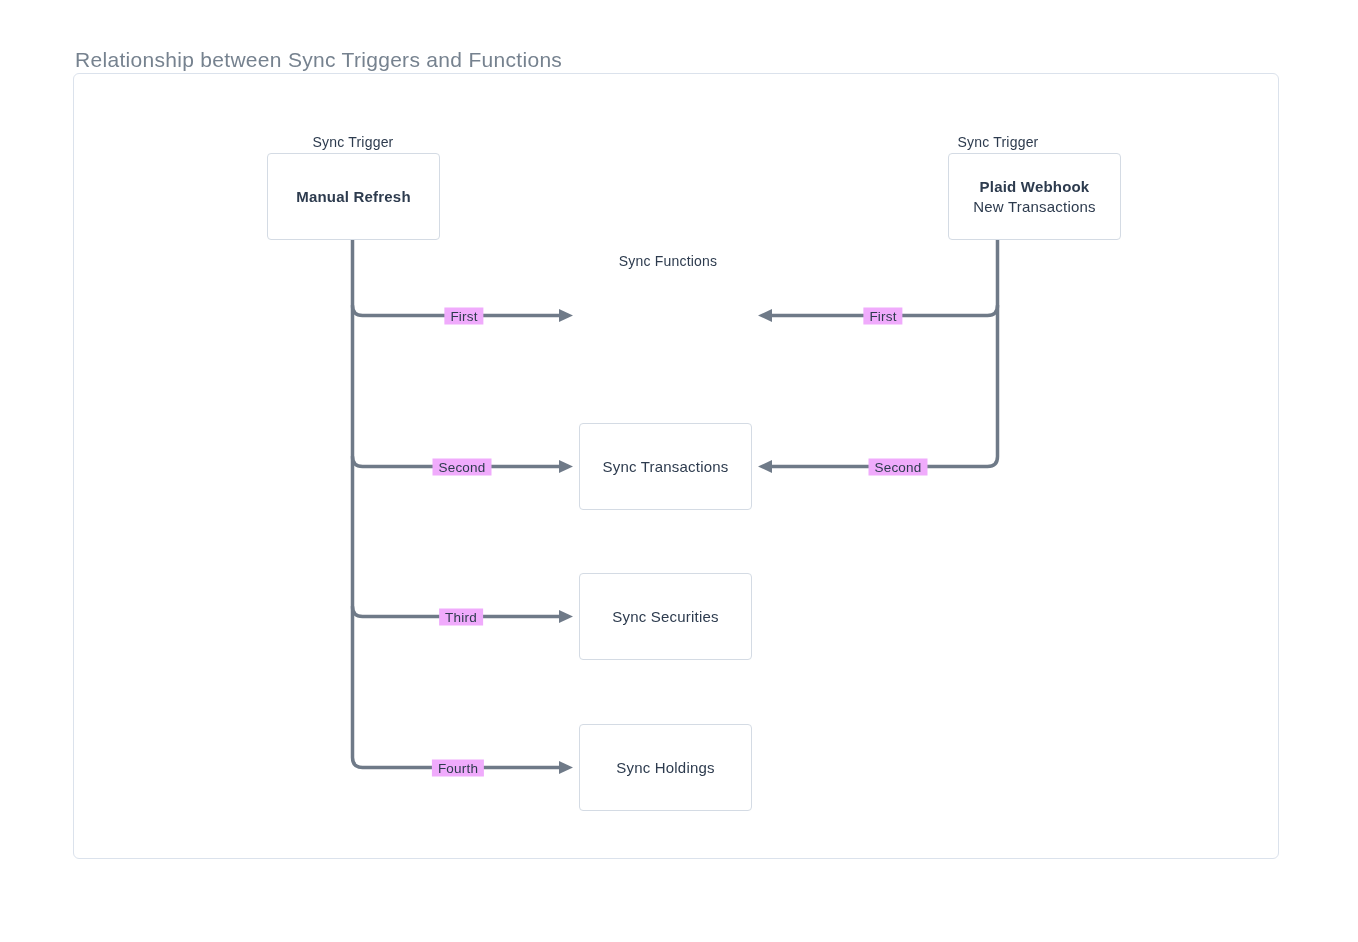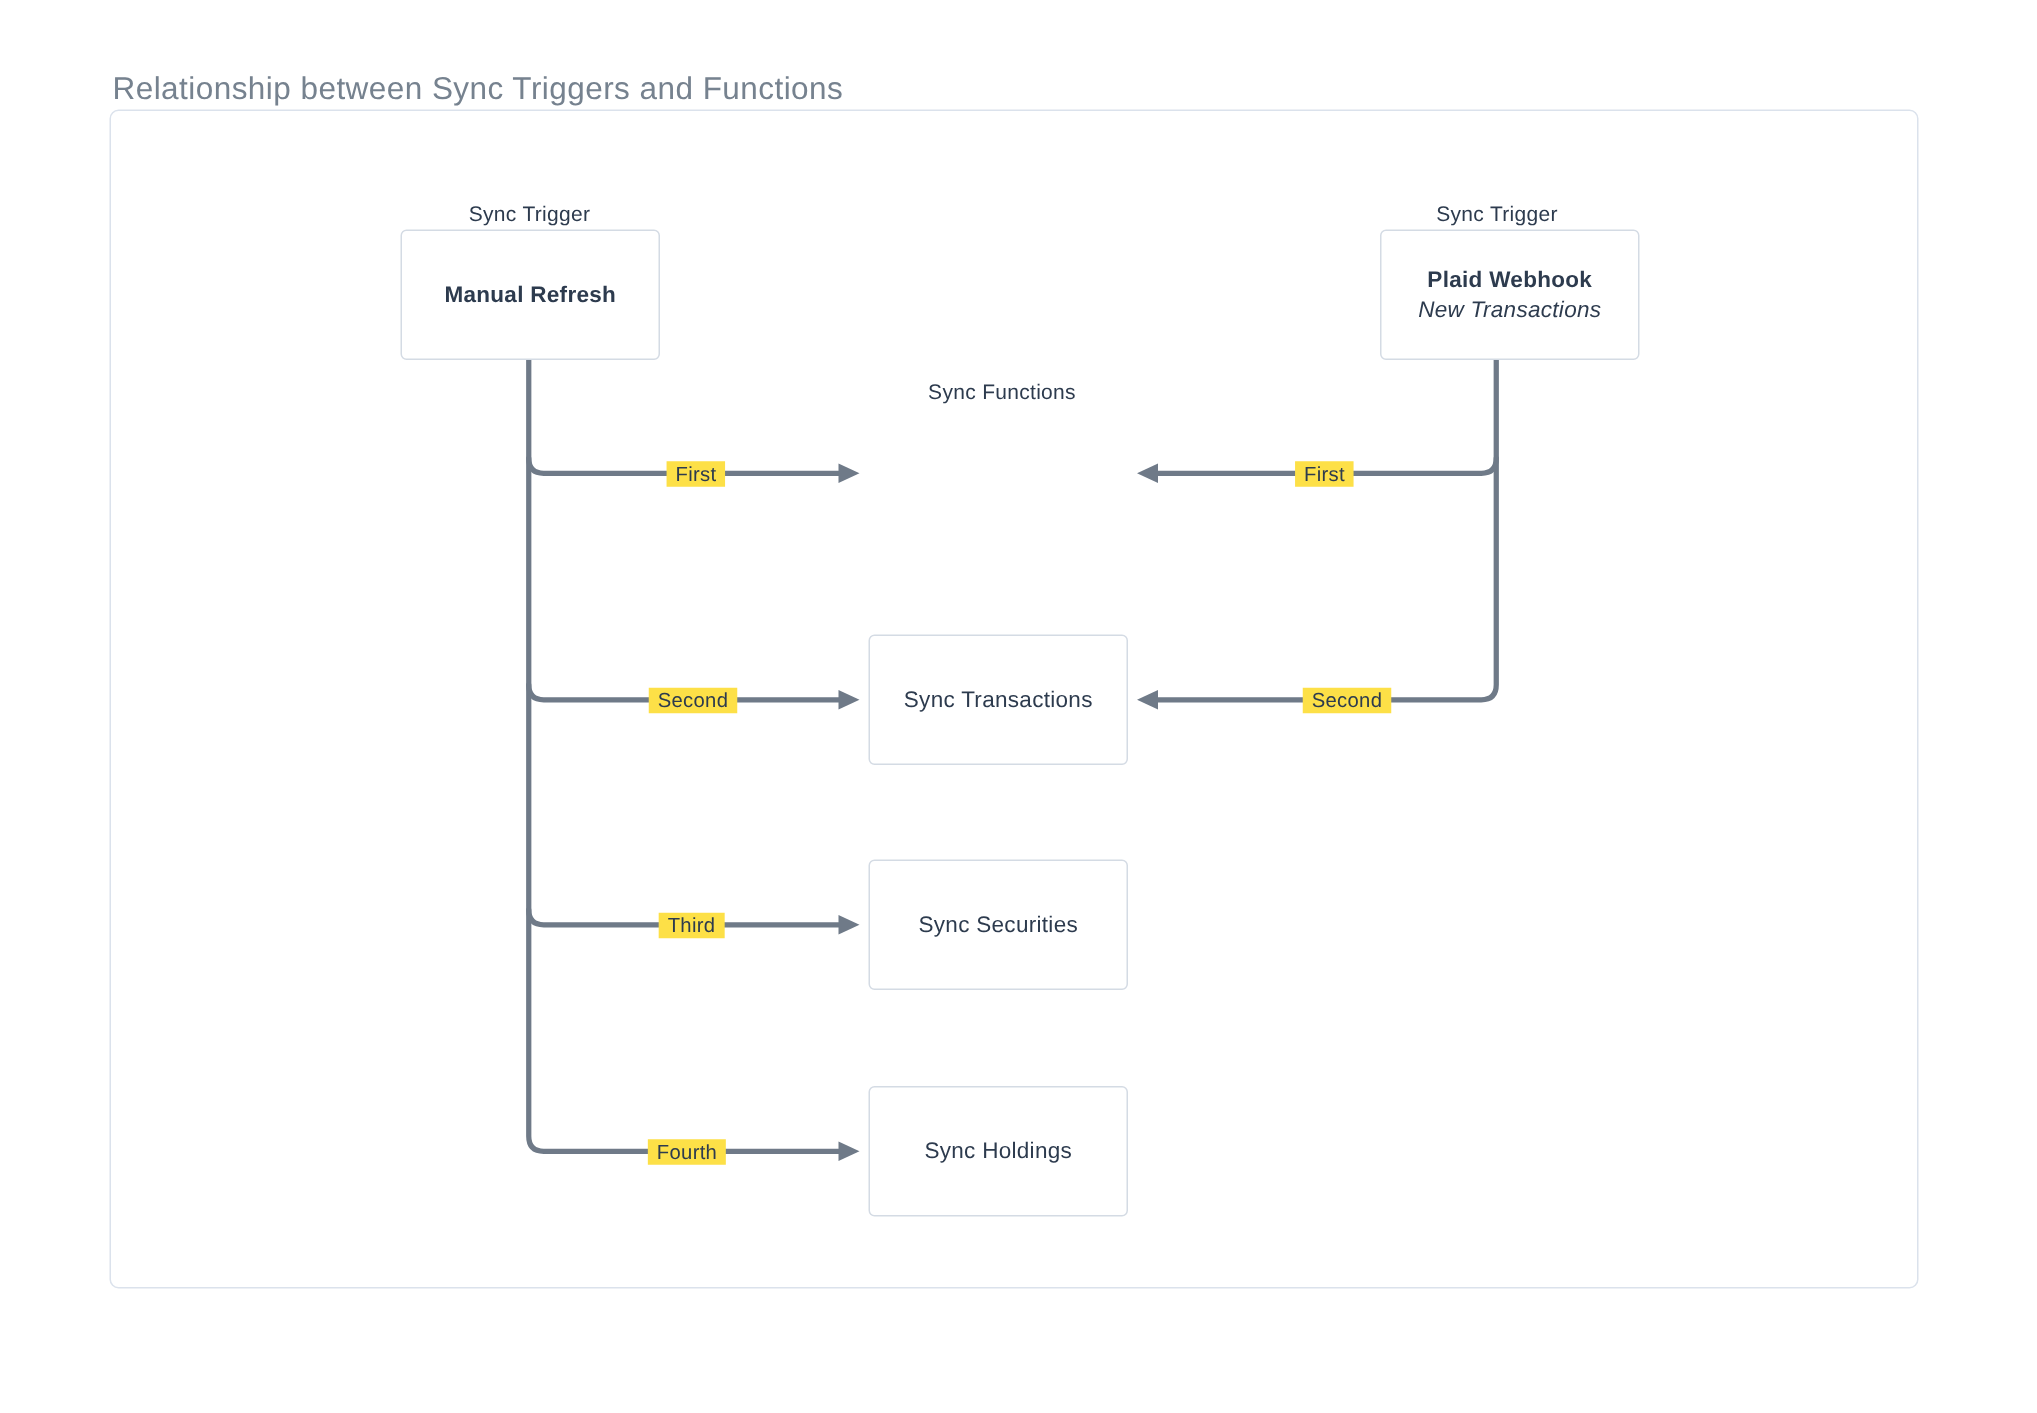--- a/index.html
+++ b/index.html
@@ -68,44 +68,44 @@
     flex-direction: column;
     align-items: center;
     justify-content: center;
     z-index: 2;
     color: #2d3b4e;
     font-size: 15px;
     letter-spacing: 0.2px;
     text-align: center;
   }
   .node-box .bold { font-weight: 700; }
-  .node-box .sub { font-weight: 400; margin-top: 3px; font-style: italic; }
+  .node-box .sub { font-weight: 400; margin-top: 3px; }
   .group-label {
     position: absolute;
     transform: translateX(-50%);
     font-size: 14px;
     color: #2d3b4e;
     letter-spacing: 0.2px;
     white-space: nowrap;
     z-index: 2;
   }
   .edge-label {
     position: absolute;
     transform: translate(-50%, -50%);
-    background: #fde047;
+    background: #f0abfc;
     padding: 1px 6px;
     font-size: 13.5px;
     color: #2d3b4e;
     letter-spacing: 0.2px;
     white-space: nowrap;
     z-index: 3;
   }
   
   #box-manual-refresh { left: 267px; top: 153px; }
-  #box-plaid-webhook  { left: 920px; top: 153px; }
+  #box-plaid-webhook  { left: 948px; top: 153px; }
   #box-bank-accounts  { left: 579px; top: 272px; }
   #box-transactions   { left: 579px; top: 423px; }
   #box-securities     { left: 579px; top: 573px; }
   #box-holdings       { left: 579px; top: 724px; }
   #lbl-trigger-left   { left: 353px; top: 134px; }
   #lbl-trigger-right  { left: 998px; top: 134px; }
   #lbl-functions      { left: 668px; top: 253px; }
   #edge-mr-first   { left: 464px; top: 316px; }
   #edge-mr-second  { left: 462px; top: 467px; }
   #edge-mr-third   { left: 461px; top: 617px; }

